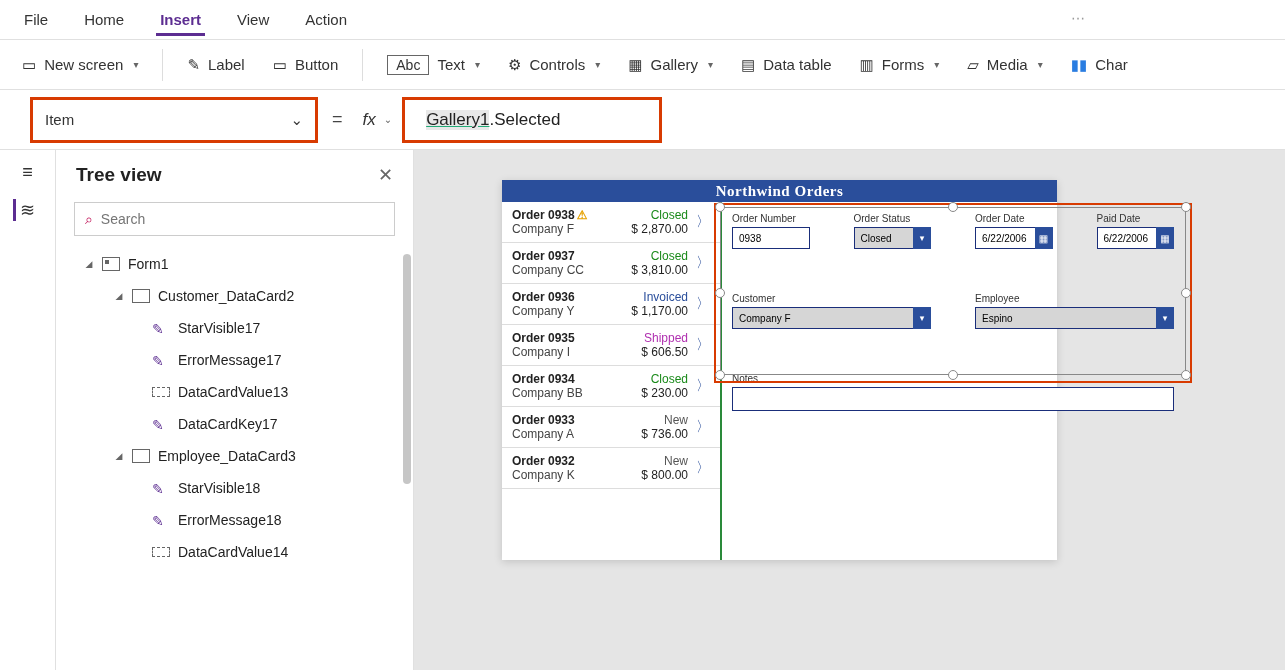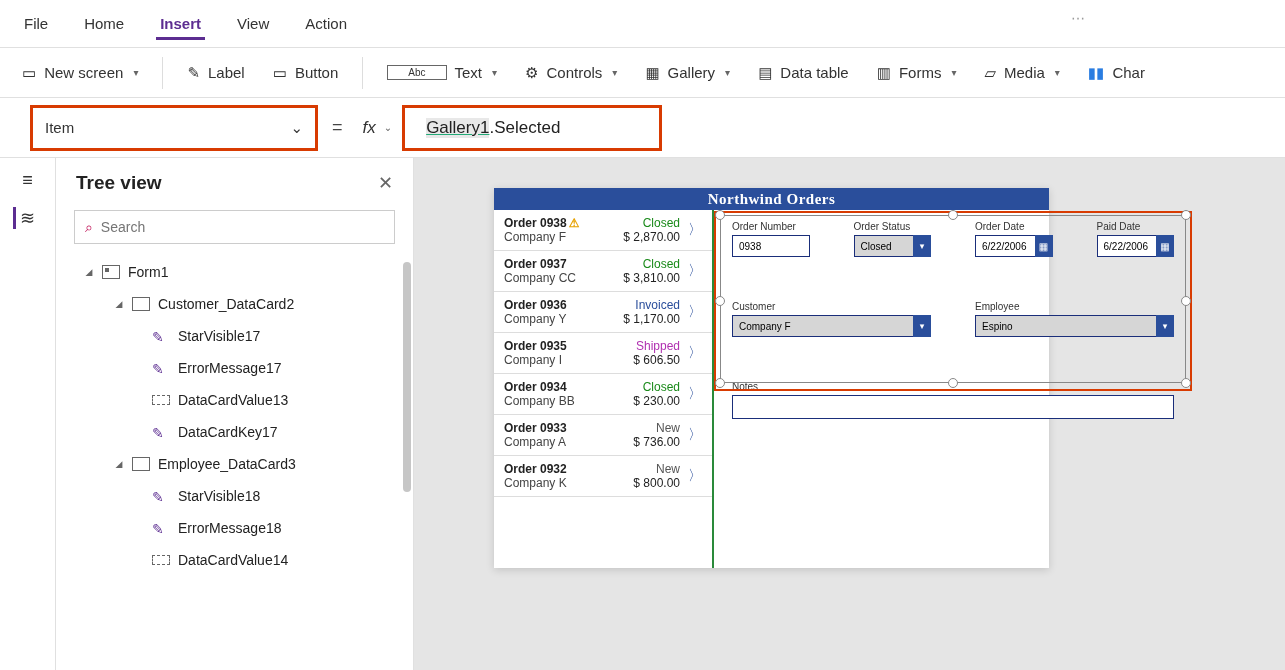--- a/index.html
+++ b/index.html
@@ -1,19 +1,19 @@
 <!DOCTYPE html>
 <html><head>
 <meta charset="utf-8">
 <style>
 * { box-sizing: border-box; margin: 0; padding: 0; font-family: "Segoe UI", Arial, sans-serif; }
 body { width: 1285px; height: 670px; background: #e5e5e5; overflow: hidden; position: relative; }
 
 
-.menubar { height: 48px; background: #fff; display: flex; align-items: center; padding: 0 20px; gap: 28px; border-bottom: 1px solid #e0e0e0; }
+.menubar { height: 40px; background: #fff; display: flex; align-items: center; padding: 0 20px; gap: 28px; border-bottom: 1px solid #e0e0e0; }
 .menubar .mitem { font-size: 15px; color: #333; cursor: pointer; padding: 8px 4px; }
 .menubar .mitem.active { color: #5c2d91; border-bottom: 3px solid #5c2d91; font-weight: 600; padding-bottom: 5px; }
 
 
 .ribbon { height: 50px; background: #fff; display: flex; align-items: center; padding: 0 12px; gap: 8px; border-bottom: 1px solid #e0e0e0; font-size: 15px; color: #333; }
 .ribbon .sep { width: 1px; height: 32px; background: #ddd; margin: 0 6px; }
 .ribbon .rbtn { display: flex; align-items: center; gap: 8px; padding: 4px 10px; cursor: pointer; white-space: nowrap; }
 .ribbon .caret { font-size: 10px; color: #666; margin-left: 2px; }
 
 
@@ -53,21 +53,21 @@
 .lvl3 { padding-left: 88px; }
 .nicon { width: 18px; height: 14px; display: inline-block; }
 .nicon.form { border: 1.5px solid #666; position: relative; }
 .nicon.form::before { content:""; position:absolute; left:2px; top:2px; width:4px; height:4px; background:#666; }
 .nicon.card { border: 1.5px solid #666; }
 .nicon.pen { color:#5c2d91; }
 .nicon.box { border:1.5px dashed #666; width:18px; height:10px; }
 
 
 .canvas { flex: 1; background: #e5e5e5; position: relative; padding: 30px 20px; }
-.app { position: absolute; left: 80px; top: 30px; width: 555px; height: 380px; background: #fff; box-shadow: 0 2px 8px rgba(0,0,0,.15); }
+.app { position: absolute; left: 88px; top: 30px; width: 555px; height: 380px; background: #fff; box-shadow: 0 2px 8px rgba(0,0,0,.15); }
 .app-hdr { height: 22px; background: #2a4e9b; color: #fff; text-align: center; font-weight: 700; font-size: 15px; font-family: Georgia, serif; letter-spacing: .5px; line-height: 22px; }
 
 .app-body { display: flex; height: calc(100% - 22px); }
 .gallery { width: 220px; border-right: 2px solid #2a8a3a; overflow: hidden; }
 .gitem { border-bottom: 1px solid #ddd; padding: 6px 10px 6px 10px; display: grid; grid-template-columns: 1fr auto 16px; grid-template-rows: auto auto; column-gap: 6px; align-items: center; font-size: 12px; }
 .gitem .gorder { font-weight: 700; color: #222; grid-column: 1; grid-row: 1; display: flex; align-items: center; gap: 2px; }
 .gitem .gstatus { grid-column: 2; grid-row: 1; text-align: right; font-size: 12px; }
 .gitem .gcomp { grid-column: 1; grid-row: 2; color: #444; }
 .gitem .gprice { grid-column: 2; grid-row: 2; text-align: right; color: #222; }
 .gitem .gchev { grid-column: 3; grid-row: 1 / span 2; color: #2a4e9b; font-size: 14px; text-align: right; }
@@ -121,21 +121,21 @@
   <div class="rbtn">
     <span>✎</span>
     <span>Label</span>
   </div>
   <div class="rbtn">
     <span>▭</span>
     <span>Button</span>
   </div>
   <div class="sep"></div>
   <div class="rbtn">
-    <span style="border:1px solid #666;font-size:10px;padding:1px 20px">Abc</span>
+    <span style="border:1px solid #666;font-size:14px;padding:1px 8px">Abc</span>
     <span>Text</span>
     <span class="caret">▾</span>
   </div>
   <div class="rbtn">
     <span>⚙</span>
     <span>Controls</span>
     <span class="caret">▾</span>
   </div>
   <div class="rbtn">
     <span>▦</span>

